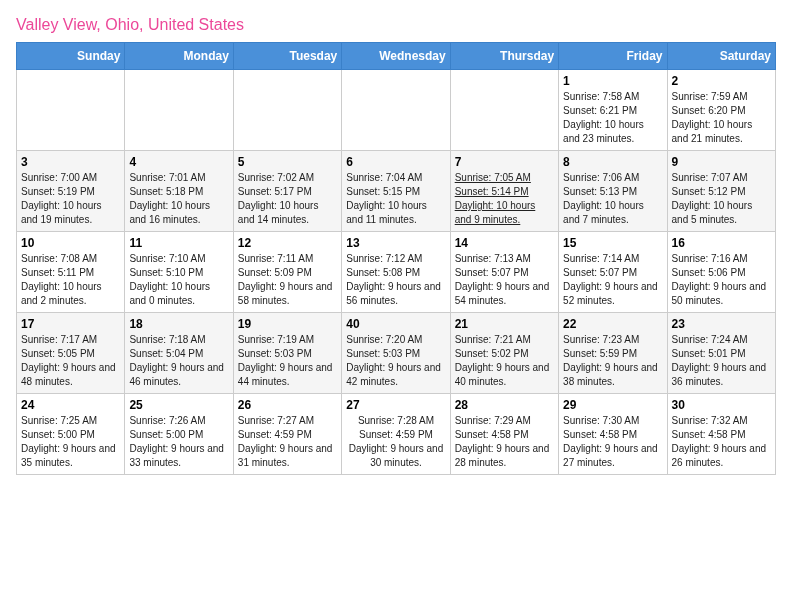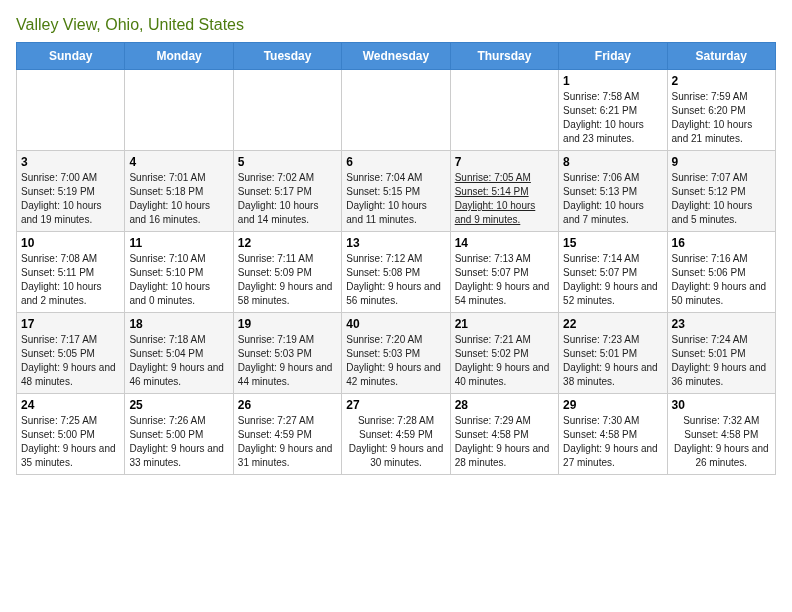--- a/index.html
+++ b/index.html
@@ -24,32 +24,32 @@
       text-align: right;
     }
     .title-area h1 {
       font-size: 32px;
       font-weight: bold;
       color: #1a1a1a;
     }
     .title-area h2 {
       font-size: 16px;
       font-weight: normal;
-      color: #4d7c0f;
+      color: #ec4899;
     }
     .calendar {
       width: 100%;
       border-collapse: collapse;
       font-size: 11px;
     }
     .calendar thead th {
       background: #4a90d9;
       color: #fff;
       padding: 6px 4px;
-      text-align: center;
+      text-align: right;
       font-size: 12px;
       border: 1px solid #3a80c9;
     }
     .calendar tbody td {
       border: 1px solid #ccc;
       vertical-align: top;
       padding: 4px;
       width: calc(100% / 7);
       min-height: 80px;
       background: #fff;
@@ -228,21 +228,21 @@
         </td>
         <td>
           <span class="day-num">21</span>
           <div class="day-info" style="white-space: pre-line;">Sunrise: 7:21 AM
 Sunset: 5:02 PM
 Daylight: 9 hours and 40 minutes.</div>
         </td>
         <td>
           <span class="day-num">22</span>
           <div class="day-info" style="white-space: pre-line;">Sunrise: 7:23 AM
-Sunset: 5:01 PM
+Sunset: 5:59 PM
 Daylight: 9 hours and 38 minutes.</div>
         </td>
         <td>
           <span class="day-num">23</span>
           <div class="day-info" style="white-space: pre-line;">Sunrise: 7:24 AM
 Sunset: 5:01 PM
 Daylight: 9 hours and 36 minutes.</div>
         </td>
       </tr>
       <tr>
@@ -277,19 +277,19 @@
 Daylight: 9 hours and 28 minutes.</div>
         </td>
         <td>
           <span class="day-num">29</span>
           <div class="day-info" style="white-space: pre-line;">Sunrise: 7:30 AM
 Sunset: 4:58 PM
 Daylight: 9 hours and 27 minutes.</div>
         </td>
         <td>
           <span class="day-num">30</span>
-          <div class="day-info" style="white-space: pre-line; text-align: center;">Sunrise: 7:32 AM
+          <div class="day-info" style="white-space: pre-line;">Sunrise: 7:32 AM
 Sunset: 4:58 PM
 Daylight: 9 hours and 26 minutes.</div>
         </td>
       </tr>
     </tbody>
 </table>
 
 </body></html>

